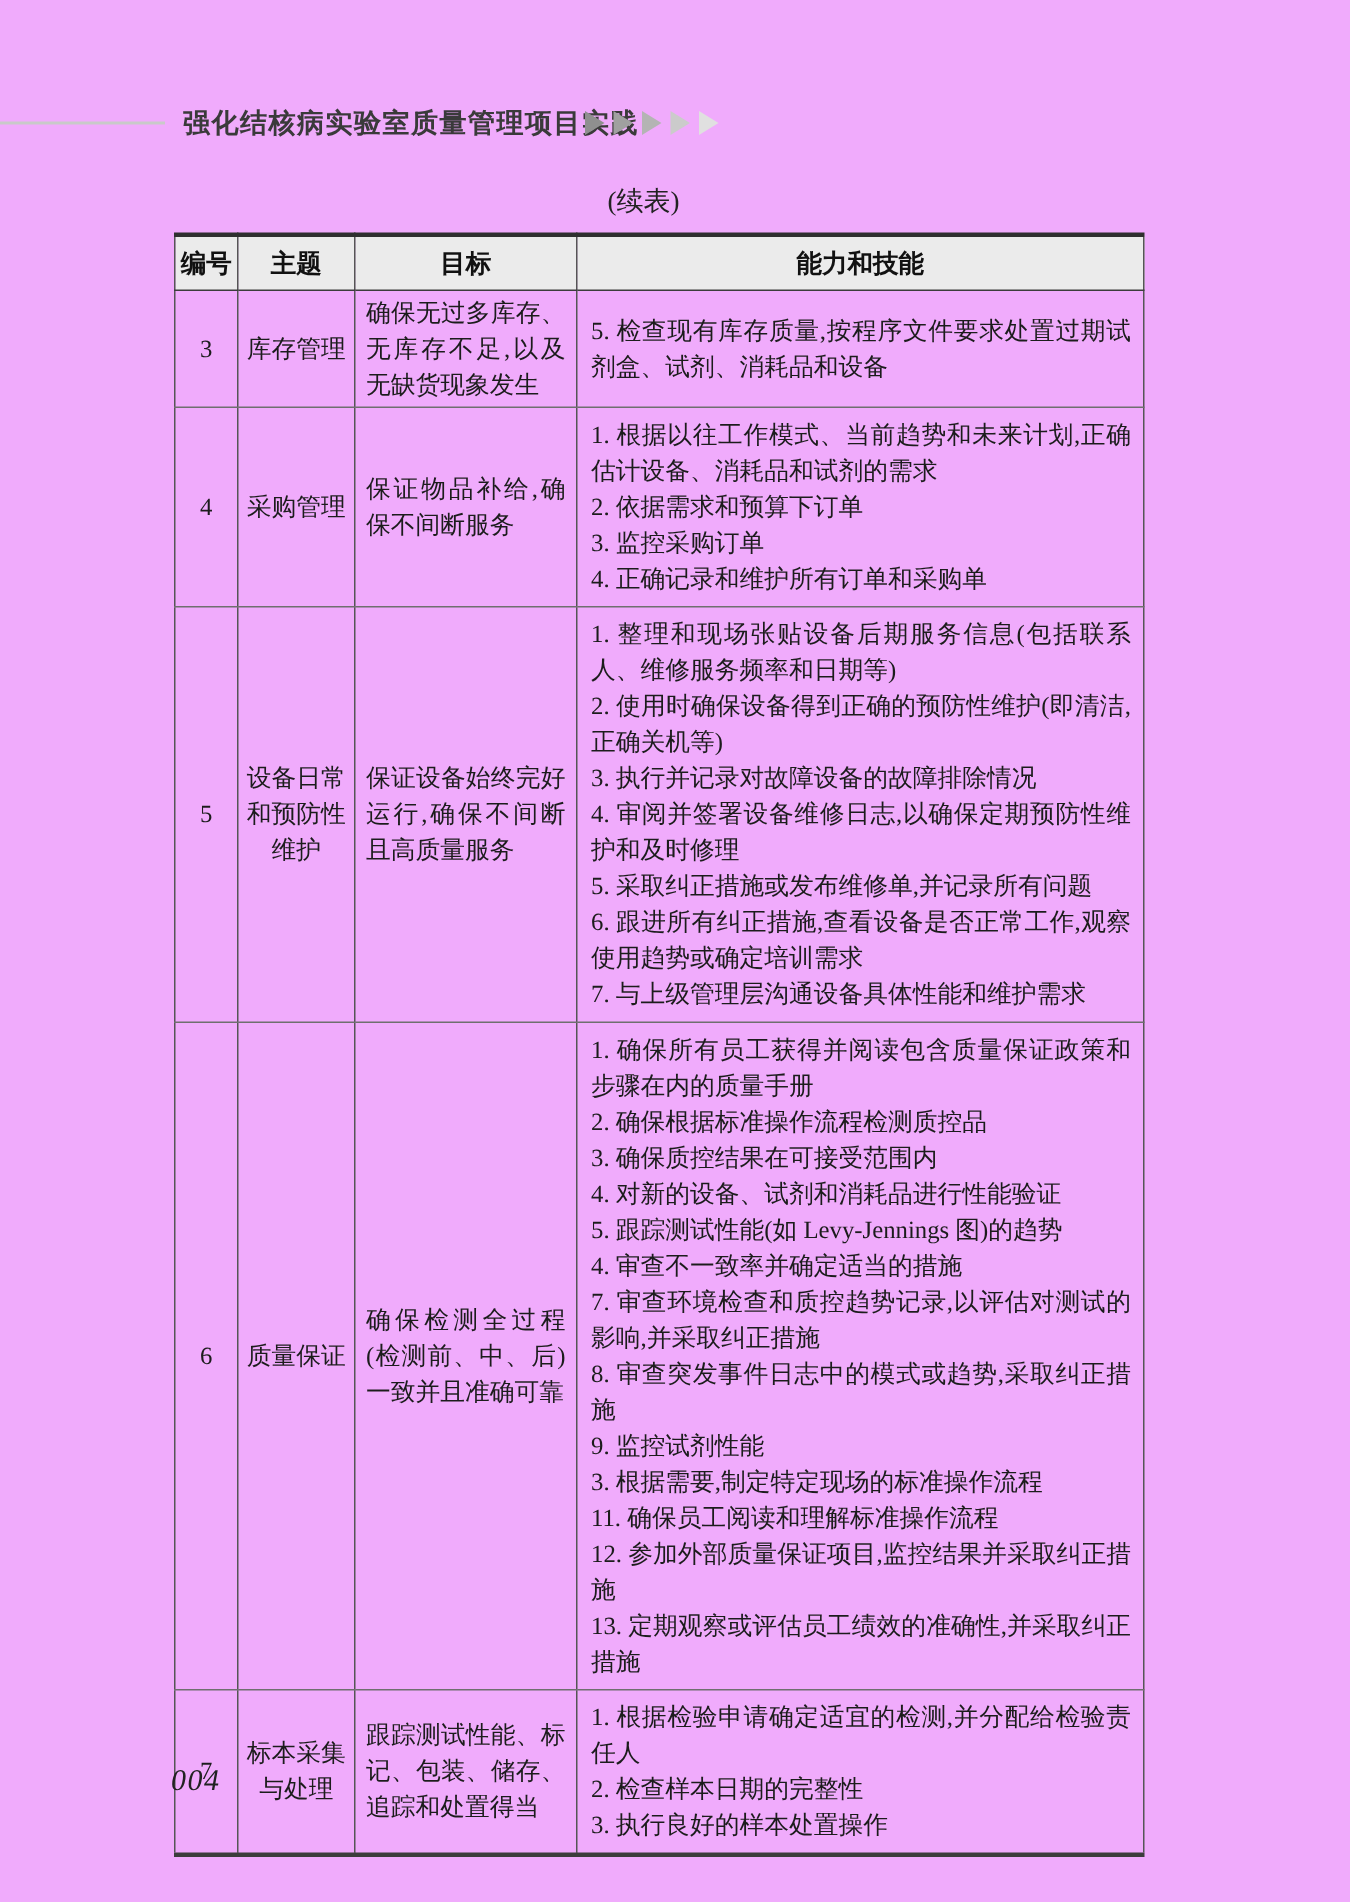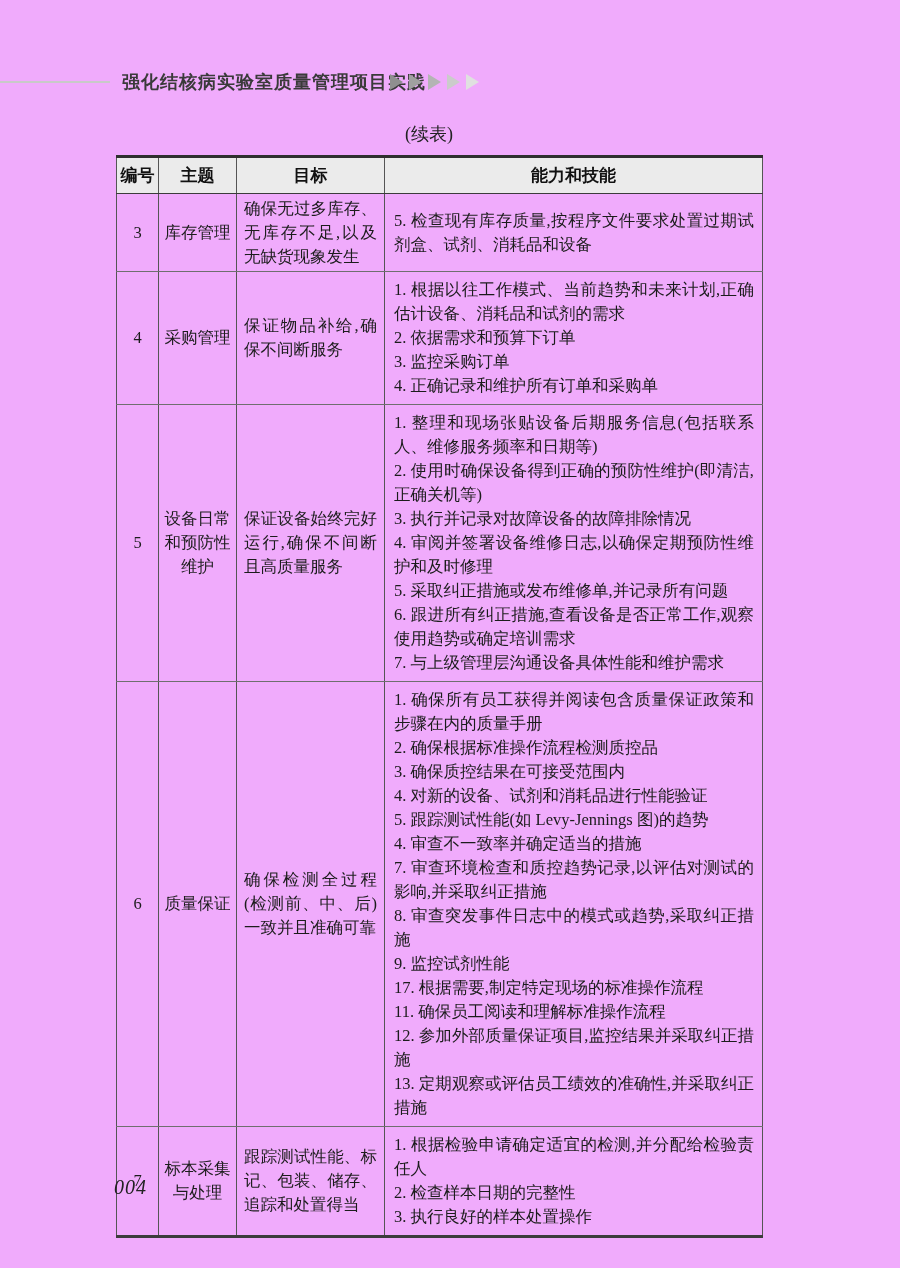--- a/index.html
+++ b/index.html
@@ -161,21 +161,21 @@
       <td class="col-skills">
               <div class="skill-line">1. 确保所有员工获得并阅读包含质量保证政策和步骤在内的质量手册</div>
               <div class="skill-line">2. 确保根据标准操作流程检测质控品</div>
               <div class="skill-line">3. 确保质控结果在可接受范围内</div>
               <div class="skill-line">4. 对新的设备、试剂和消耗品进行性能验证</div>
               <div class="skill-line">5. 跟踪测试性能(如 Levy-Jennings 图)的趋势</div>
               <div class="skill-line">4. 审查不一致率并确定适当的措施</div>
               <div class="skill-line">7. 审查环境检查和质控趋势记录,以评估对测试的影响,并采取纠正措施</div>
               <div class="skill-line">8. 审查突发事件日志中的模式或趋势,采取纠正措施</div>
               <div class="skill-line">9. 监控试剂性能</div>
-              <div class="skill-line">17. 根据需要,制定特定现场的标准操作流程</div>
+              <div class="skill-line">3. 根据需要,制定特定现场的标准操作流程</div>
               <div class="skill-line">11. 确保员工阅读和理解标准操作流程</div>
               <div class="skill-line">12. 参加外部质量保证项目,监控结果并采取纠正措施</div>
               <div class="skill-line">13. 定期观察或评估员工绩效的准确性,并采取纠正措施</div>
             </td>
     </tr>
 
     <tr>
       <td class="col-no">7</td>
       <td class="col-topic">标本采集与处理</td>
       <td class="col-goal">跟踪测试性能、标记、包装、储存、追踪和处置得当</td>

